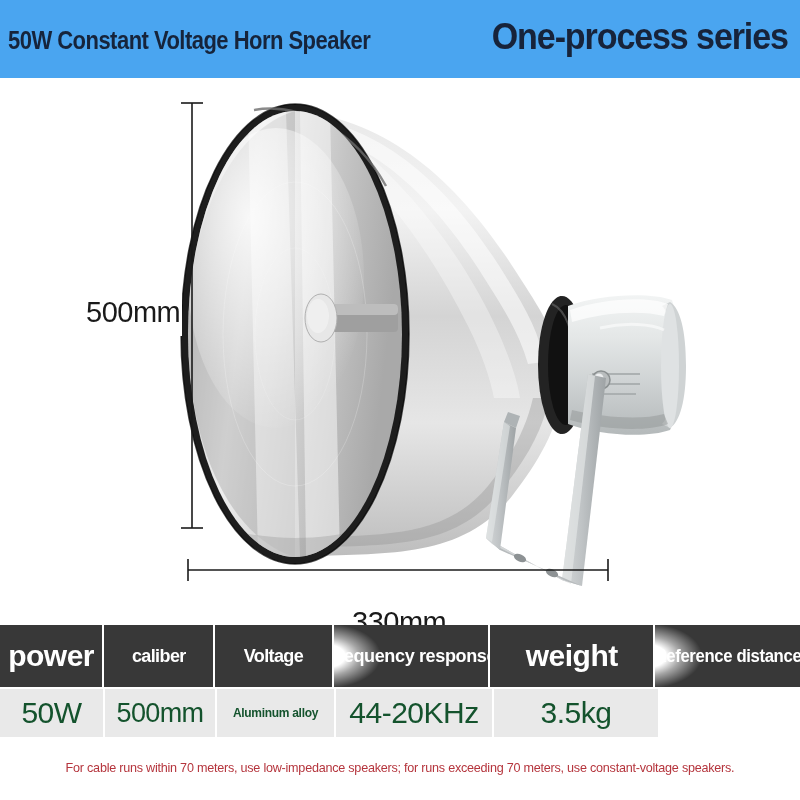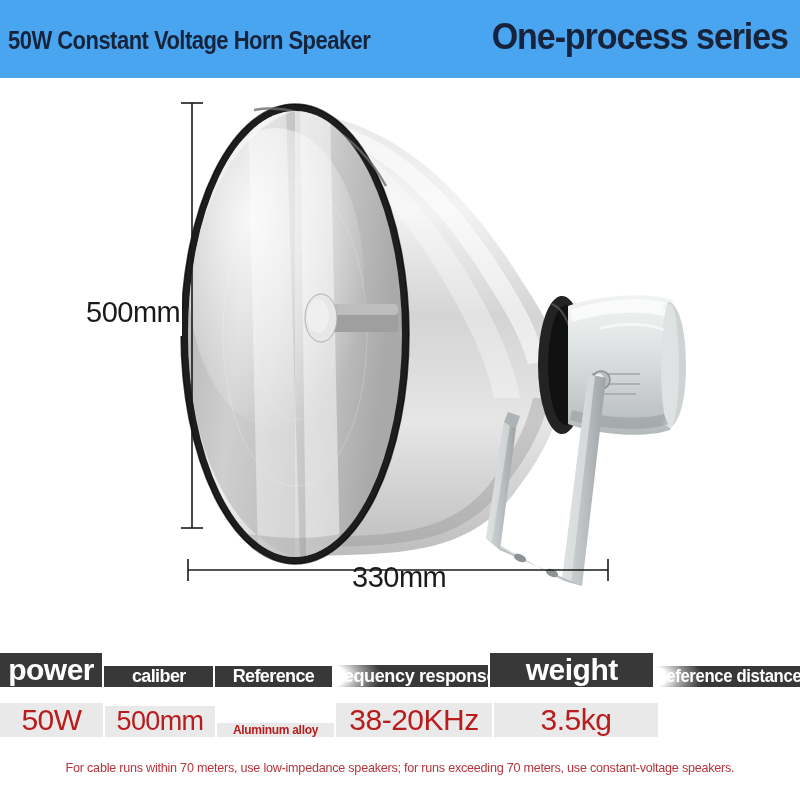--- a/index.html
+++ b/index.html
@@ -56,56 +56,55 @@
   .product-svg { display: block; }
 
   .dim-label {
     position: absolute;
     color: #1a1a1a;
     font-size: 29px;
     letter-spacing: -0.5px;
     white-space: nowrap;
   }
   .dim-vertical { left: 86px; top: 218px; }
-  .dim-horizontal { left: 352px; top: 483px; }
+  .dim-horizontal { left: 352px; top: 528px; }
 
   
   .spec-table {
     position: absolute;
     left: 0; top: 625px;
     width: 800px;
     height: 118px;
     display: flex;
     flex-direction: column;
   }
   .spec-row {
     display: flex;
     width: 800px;
     gap: 2px;
-    align-items: flex-end;
   }
   .spec-row.head { height: 62px; }
   .spec-row.vals { height: 48px; margin-top: 2px; }
 
   .cell {
     position: relative;
     display: flex;
     align-items: center;
     justify-content: center;
     overflow: hidden;
     box-sizing: border-box;
   }
   .head .cell {
     background: #383838;
     color: #ffffff;
     font-weight: 700;
   }
   .vals .cell {
     background: #e9e9e9;
-    color: #b91c1c;
+    color: #14532d;
   }
   
   .head .cell.glare::before {
     content: "";
     position: absolute;
     left: -18px; top: 50%;
     width: 64px; height: 64px;
     transform: translateY(-50%);
     background: radial-gradient(ellipse at 14% 50%, #ffffff 0%, #ffffff 26%, rgba(255,255,255,0.55) 44%, rgba(255,255,255,0) 72%);
     pointer-events: none;
@@ -329,21 +328,21 @@
 <div class="spec-table">
 
   <div class="spec-row head">
     <div class="cell c0">
       <span class="cell-text h-lg">power</span>
     </div>
     <div class="cell c1">
       <span class="cell-text h-md">caliber</span>
     </div>
     <div class="cell c2">
-      <span class="cell-text h-md">Reference</span>
+      <span class="cell-text h-md">Voltage</span>
     </div>
     <div class="cell c3 glare">
       <span class="cell-text h-sm">Frequency response</span>
     </div>
     <div class="cell c4">
       <span class="cell-text h-lg">weight</span>
     </div>
     <div class="cell c5 glare">
       <span class="cell-text h-xs">Reference distance</span>
     </div>
@@ -353,21 +352,21 @@
     <div class="cell c0">
       <span class="cell-text v-lg">50W</span>
     </div>
     <div class="cell c1">
       <span class="cell-text v-md">500mm</span>
     </div>
     <div class="cell c2">
       <span class="cell-text v-sm">Aluminum alloy</span>
     </div>
     <div class="cell c3">
-      <span class="cell-text v-lg">38-20KHz</span>
+      <span class="cell-text v-lg">44-20KHz</span>
     </div>
     <div class="cell c4">
       <span class="cell-text v-lg">3.5kg</span>
     </div>
   </div>
 </div>
 
 <div class="footer-note">For cable runs within 70 meters, use low-impedance speakers; for runs exceeding 70 meters, use constant-voltage speakers.</div>
 
 </body></html>

